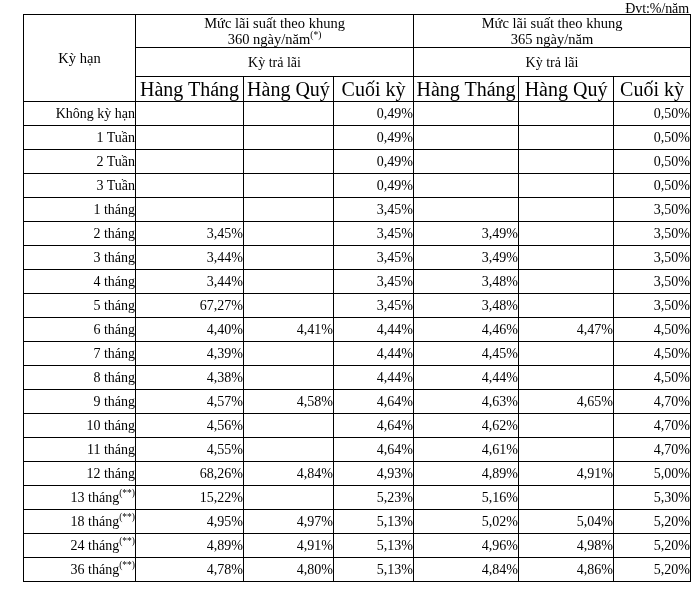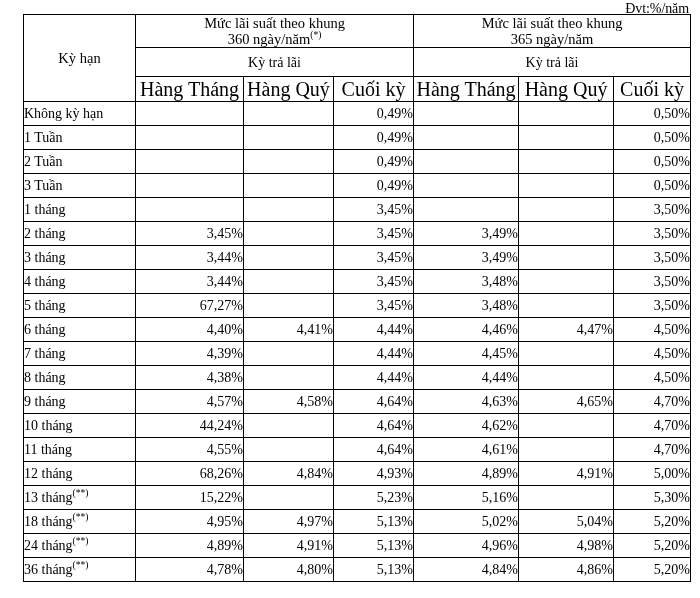--- a/index.html
+++ b/index.html
@@ -79,21 +79,21 @@
     height: 25px;
     font-size: 20px;
     white-space: nowrap;
   }
   sup {
     font-size: 9.5px;
     vertical-align: super;
     line-height: 0;
   }
   td.term-cell {
-    text-align: left;
+    text-align: right;
     height: 24px;
     font-size: 14px;
     white-space: nowrap;
   }
   td.val-cell {
     text-align: right;
     height: 24px;
     font-size: 14px;
     padding-right: 9px;
     white-space: nowrap;
@@ -266,21 +266,21 @@
           <td class="term-cell"><span>9 tháng</span></td>
           <td class="val-cell">4,57%</td>
           <td class="val-cell">4,58%</td>
           <td class="val-cell">4,64%</td>
           <td class="val-cell">4,63%</td>
           <td class="val-cell">4,65%</td>
           <td class="val-cell">4,70%</td>
         </tr>
         <tr>
           <td class="term-cell"><span>10 tháng</span></td>
-          <td class="val-cell">44,24%</td>
+          <td class="val-cell">4,56%</td>
           <td class="val-cell"></td>
           <td class="val-cell">4,64%</td>
           <td class="val-cell">4,62%</td>
           <td class="val-cell"></td>
           <td class="val-cell">4,70%</td>
         </tr>
         <tr>
           <td class="term-cell"><span>11 tháng</span></td>
           <td class="val-cell">4,55%</td>
           <td class="val-cell"></td>

